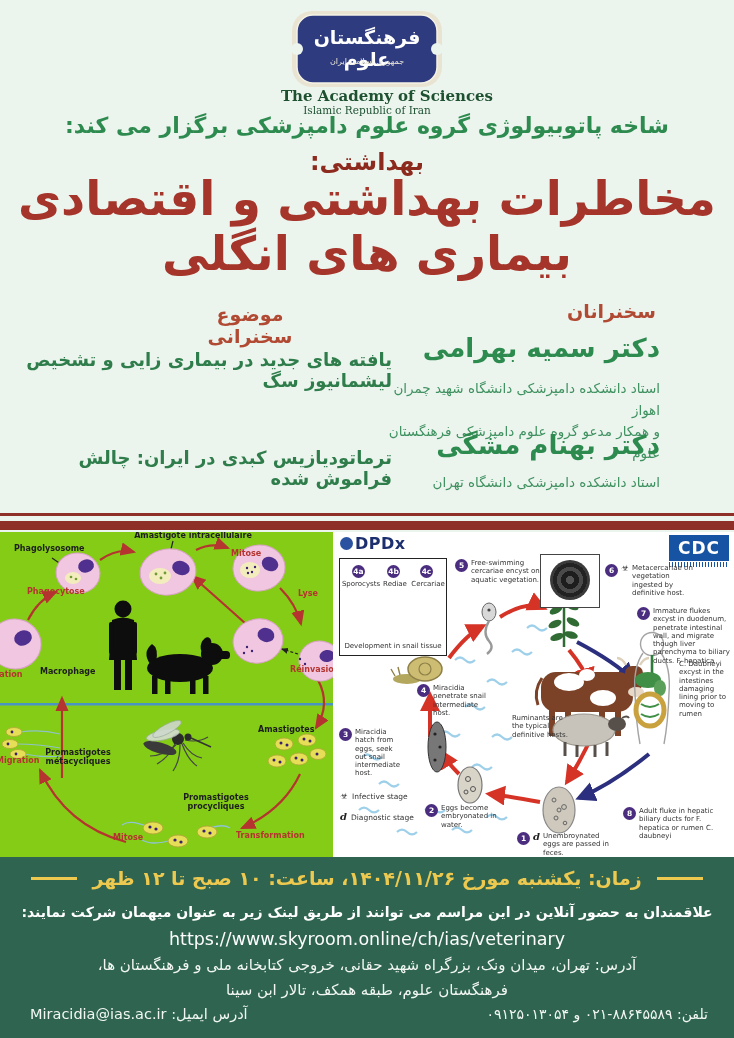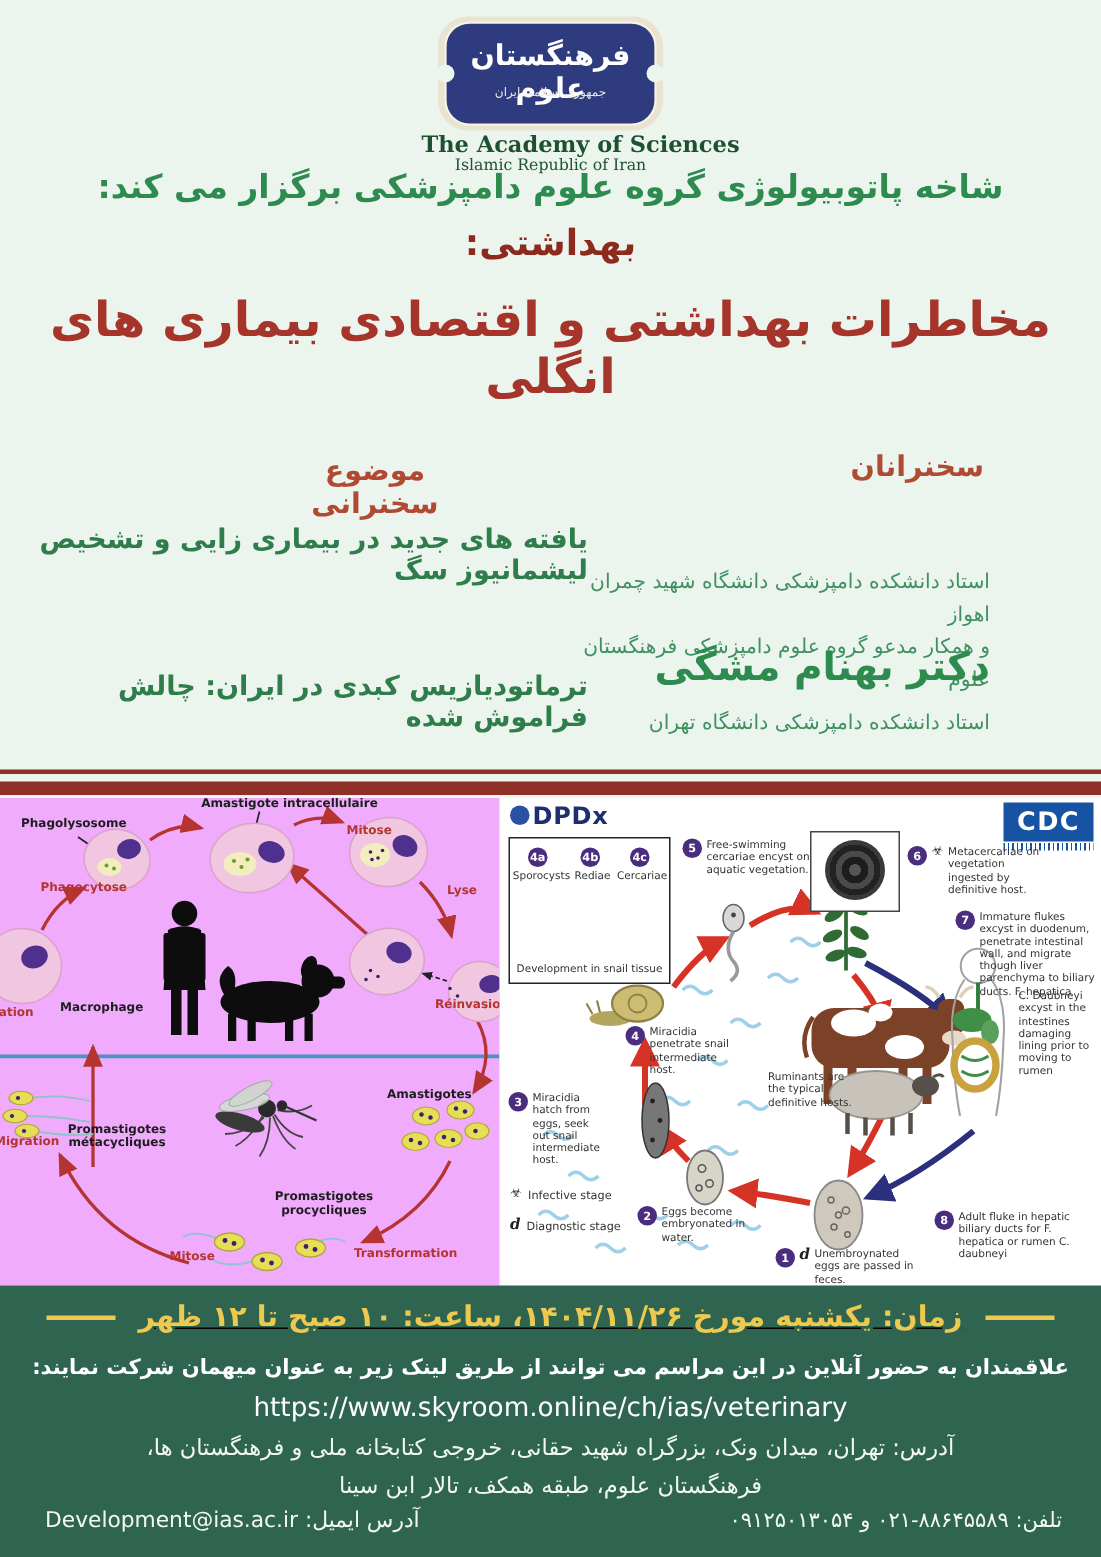--- a/index.html
+++ b/index.html
@@ -8,39 +8,39 @@
   .abs{position:absolute;}
   .ctr{left:0;width:734px;text-align:center;}
   .rtl{direction:rtl;unicode-bidi:isolate;}
 
   
   .logo{left:291px;top:10px;width:152px;height:78px;}
   .logo-en1{top:87px;font-family:"DejaVu Serif",serif;font-weight:bold;font-size:15px;color:#1d5130;margin-left:20px;}
   .logo-en2{top:104px;font-family:"DejaVu Serif",serif;font-size:10.5px;color:#1d5130;}
   .organizer{top:113px;font-size:22px;font-weight:bold;color:#2e8b4f;}
   .seminar{top:148px;font-size:24px;font-weight:bold;color:#8c2a1e;}
-  .maintitle{top:194px;font-size:32px;font-weight:bold;color:#a5352a;}
+  .maintitle{top:171px;font-size:47px;font-weight:bold;color:#a5352a;}
 
   
   .sp-header{top:300px;right:78px;font-size:19px;font-weight:bold;color:#b14a33;}
   .sp-name1{top:333px;right:74px;font-size:26px;font-weight:bold;color:#2e8b4f;}
   .sp-affil1{top:378px;right:74px;width:290px;text-align:right;font-size:13.5px;line-height:1.6;color:#3f9160;}
   .sp-name2{top:430px;right:74px;font-size:26px;font-weight:bold;color:#2e8b4f;}
   .sp-affil2{top:474px;right:74px;width:290px;text-align:right;font-size:13.5px;color:#3f9160;}
   .tp-header{top:303px;left:185px;width:130px;text-align:center;font-size:19px;font-weight:bold;color:#b14a33;}
   .tp-1{top:349px;left:8px;width:384px;text-align:right;font-size:18px;font-weight:bold;color:#2e7d4b;}
   .tp-2{top:447px;left:8px;width:384px;text-align:right;font-size:18px;font-weight:bold;color:#2e7d4b;}
 
   
   .rule-thin{top:513px;left:0;width:734px;height:3px;background:#8e3028;}
   .rule-thick{top:521px;left:0;width:734px;height:9px;background:#8e3028;}
 
   
   .figs{top:532px;left:0;width:734px;height:325px;background:#fdfdfb;}
-  .fig-left{position:absolute;left:0;top:0;width:333px;height:325px;background:#f0abfc;overflow:hidden;}
+  .fig-left{position:absolute;left:0;top:0;width:333px;height:325px;background:#84cc16;overflow:hidden;}
   .fig-right{position:absolute;left:337px;top:0;width:397px;height:325px;background:#ffffff;overflow:hidden;}
   .lbl{position:absolute;font-size:8px;font-weight:bold;color:#1d1d1d;line-height:1.1;}
   .rlbl{position:absolute;font-size:8px;font-weight:bold;color:#b5342f;line-height:1.1;margin-left:12px;}
   .cap{position:absolute;font-size:7px;color:#333;line-height:1.18;}
   .num{display:inline-flex;flex:none;width:13px;height:13px;border-radius:50%;background:#4b2d7f;color:#fff;
        font-size:7.5px;font-weight:bold;align-items:center;justify-content:center;}
   .step{position:absolute;display:flex;gap:3px;align-items:flex-start;}
   .bio{font-size:9px;color:#3a3a3a;line-height:1;}
   .dglyph{font-family:"DejaVu Serif",serif;font-style:italic;font-weight:bold;font-size:10px;color:#222;line-height:1;}
   .dpdx{left:3px;top:2px;display:flex;align-items:center;gap:2px;}
@@ -50,21 +50,21 @@
           font-size:17px;font-weight:bold;letter-spacing:1px;}
   .cdcrays{left:332px;top:30px;width:60px;height:5px;background:repeating-linear-gradient(90deg,#1653a3 0 1px,transparent 1px 3px);}
   .snailbox{left:2px;top:26px;width:106px;height:96px;background:#fff;border:1.5px solid #222;}
   .inset{left:203px;top:22px;width:58px;height:52px;background:#fff;border:1.5px solid #444;}
   .inset-circ{position:absolute;left:9px;top:5px;width:40px;height:40px;border-radius:50%;
               background:radial-gradient(circle at 50% 50%, #555 0 4px, #1d1d1d 4px 9px, #4a4a4a 9px 13px, #222 13px 17px, #3a3a3a 17px 20px);}
   .legend-row{position:absolute;display:flex;gap:4px;align-items:center;font-size:7.5px;color:#333;}
 
   
   .footer{top:857px;left:0;width:734px;height:181px;background:#2e6450;}
-  .dateline{position:absolute;top:10px;left:0;width:734px;display:flex;align-items:center;justify-content:center;gap:15px;text-decoration:underline;}
+  .dateline{position:absolute;top:10px;left:0;width:734px;display:flex;align-items:center;justify-content:center;gap:15px;}
   .daterule{width:46px;height:3px;background:#eec94f;}
   .datetxt{font-size:19px;font-weight:bold;color:#eec94f;}
   .online{position:absolute;top:47px;left:0;width:734px;text-align:center;font-size:14px;font-weight:bold;color:#fff;}
   .url{position:absolute;top:72px;left:0;width:734px;text-align:center;font-size:17.5px;color:#fdfdfd;text-decoration:none;}
   .addr1{position:absolute;top:99px;left:0;width:734px;text-align:center;font-size:15px;color:#f2f7f2;}
   .addr2{position:absolute;top:124px;left:0;width:734px;text-align:center;font-size:15px;color:#f2f7f2;}
   .phone{position:absolute;top:149px;right:26px;font-size:14px;color:#f2f7f2;}
   .phone bdi{unicode-bidi:isolate;direction:ltr;}
   .email{position:absolute;top:149px;left:30px;font-size:14.5px;color:#f2f7f2;direction:rtl;}
 </style>
@@ -84,20 +84,21 @@
     <div class="abs rtl" style="left:0;top:47px;width:152px;text-align:center;color:#efeadb;font-size:8px;">جمهوری اسلامی ایران</div>
   </div>
   <div class="abs ctr logo-en1">The Academy of Sciences</div>
   <div class="abs ctr logo-en2">Islamic Republic of Iran</div>
 
   <div class="abs ctr organizer rtl">شاخه پاتوبیولوژی گروه علوم دامپزشکی برگزار می کند:</div>
   <div class="abs ctr seminar rtl">بهداشتی:</div>
   <div class="abs ctr maintitle rtl">مخاطرات بهداشتی و اقتصادی بیماری های انگلی</div>
 
   <div class="abs sp-header rtl">سخنرانان</div>
+  <div class="abs sp-name1 rtl">دکتر سمیه بهرامی</div>
   <div class="abs sp-affil1 rtl">
     <div>استاد دانشکده دامپزشکی دانشگاه شهید چمران اهواز</div>
     <div>و همکار مدعو گروه علوم دامپزشکی فرهنگستان علوم</div>
   </div>
   <div class="abs sp-name2 rtl">دکتر بهنام مشگی</div>
   <div class="abs sp-affil2 rtl">استاد دانشکده دامپزشکی دانشگاه تهران</div>
 
   <div class="abs tp-header rtl">موضوع سخنرانی</div>
   <div class="abs tp-1 rtl">یافته های جدید در بیماری زایی و تشخیص لیشمانیوز سگ</div>
   <div class="abs tp-2 rtl">ترماتودیازیس کبدی در ایران: چالش فراموش شده</div>
@@ -521,17 +522,17 @@
     <div class="addr1 rtl">آدرس: تهران، میدان ونک، بزرگراه شهید حقانی، خروجی کتابخانه ملی و فرهنگستان ها،</div>
     <div class="addr2 rtl">فرهنگستان علوم، طبقه همکف، تالار ابن سینا</div>
     <div class="phone rtl">
       <span>تلفن:</span>
       <bdi>۰۲۱-۸۸۶۴۵۵۸۹</bdi>
       <span>و</span>
       <bdi>۰۹۱۲۵۰۱۳۰۵۴</bdi>
     </div>
     <div class="email">
       <span>آدرس ایمیل:</span>
-      <bdi style="direction:ltr;">Development@ias.ac.ir</bdi>
+      <bdi style="direction:ltr;">Miracidia@ias.ac.ir</bdi>
     </div>
   </div>
 
 </div>
 
 </body></html>

